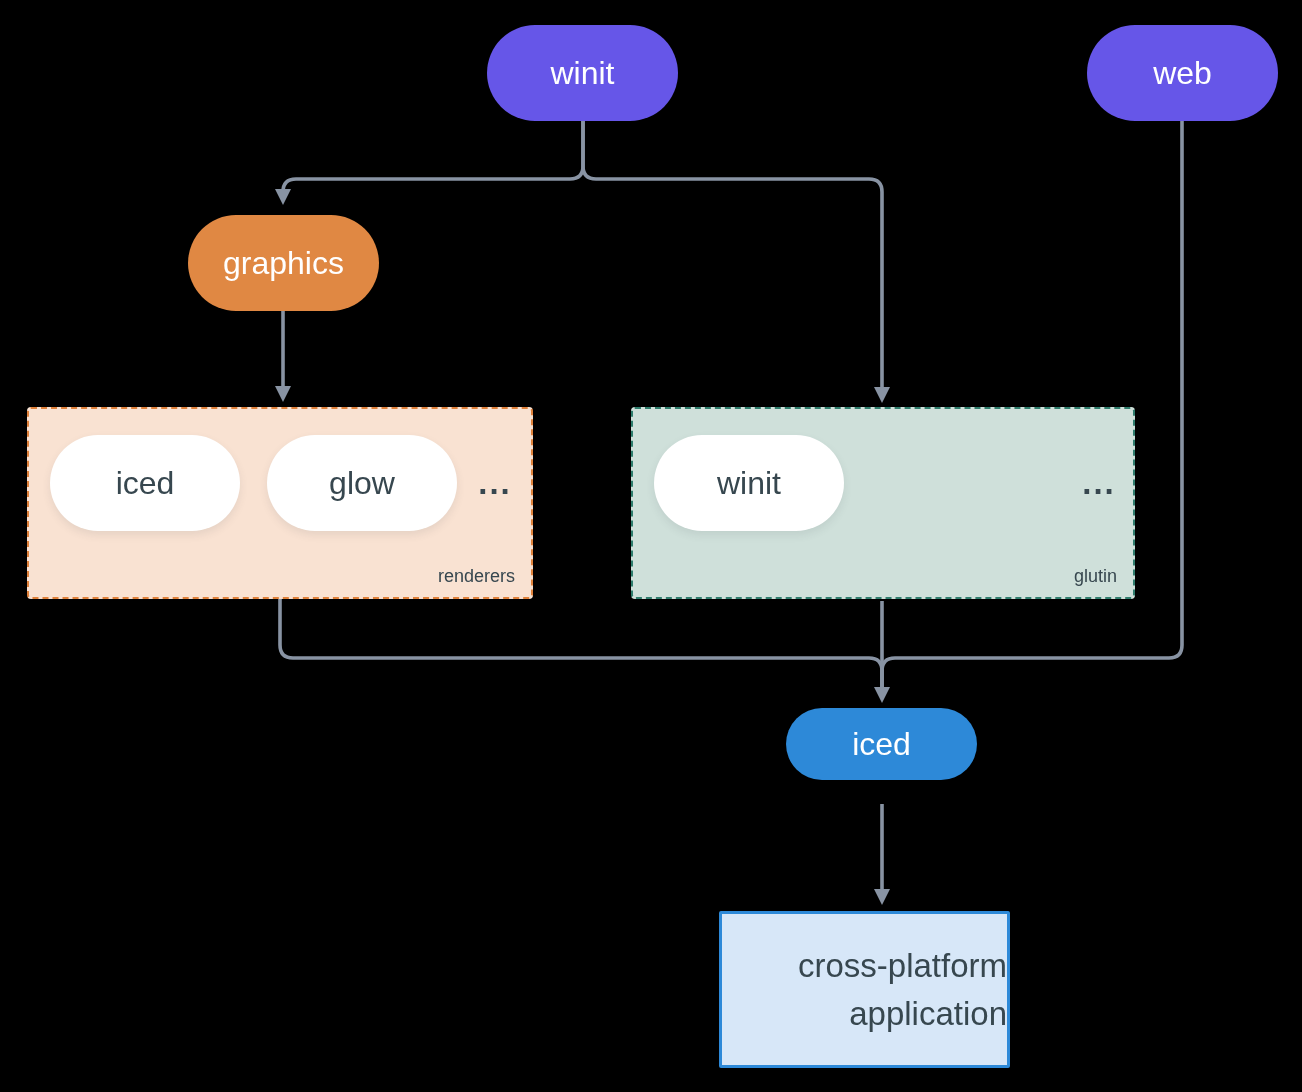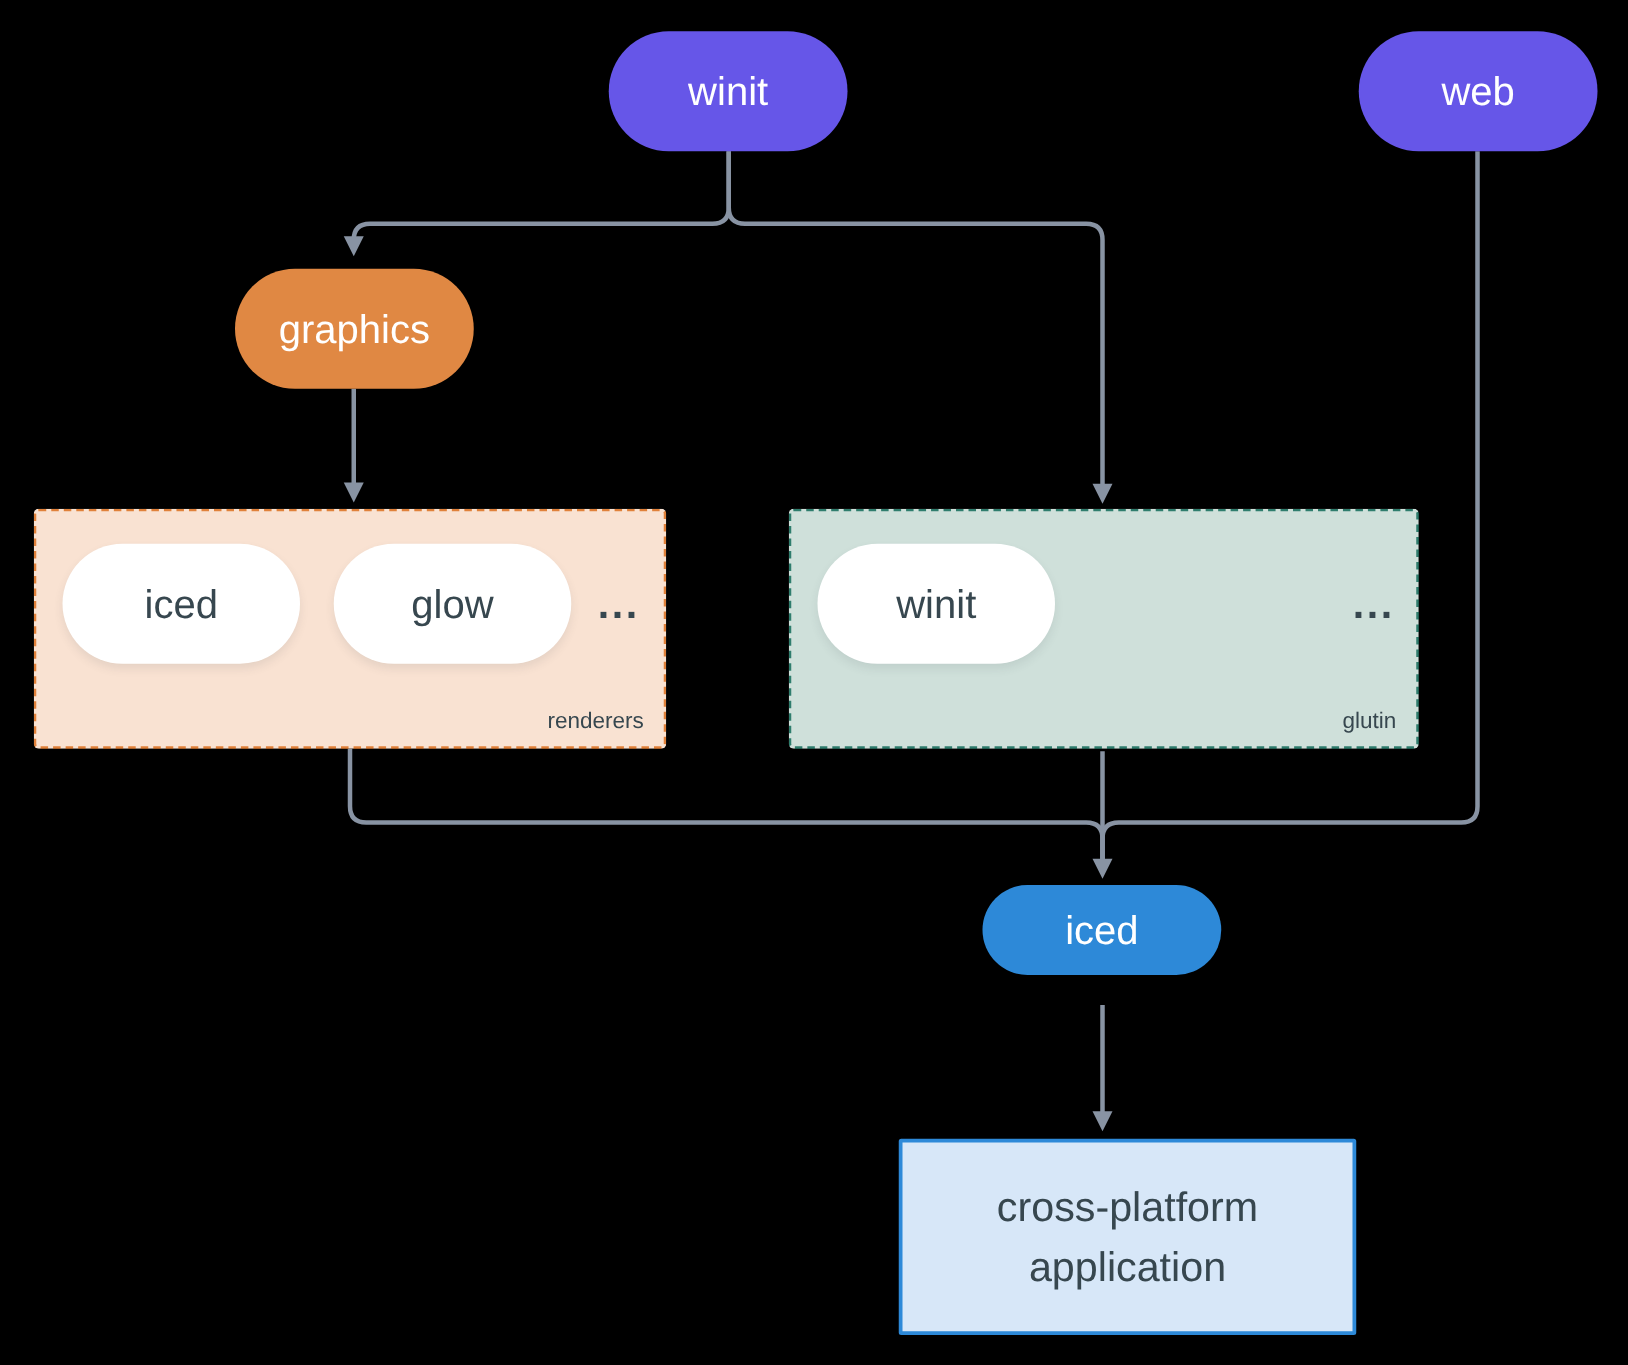--- a/index.html
+++ b/index.html
@@ -49,26 +49,26 @@
   }
   .ellipsis{
     position:absolute;top:26px;height:96px;width:60px;
     display:flex;align-items:center;justify-content:center;
     font-size:33px;font-weight:bold;letter-spacing:2px;
     color:var(--dark_text,#37474f);
   }
 
   .app-box{
     position:absolute;
-    left:719px;top:911px;width:366px;height:157px;
+    left:719px;top:911px;width:291px;height:157px;
     box-sizing:border-box;
     background:var(--app_bg,#d7e7f8);
     border:3px solid var(--blue,#2d89d8);
     border-radius:2px;
-    display:flex;flex-direction:column;align-items:center;justify-content:center;
+    display:flex;flex-direction:column;align-items:flex-end;justify-content:center;
     font-size:33px;line-height:48px;
     color:var(--dark_text,#37474f);
   }
 </style>
 </head>
 <body>
 
 <div class="canvas">
 
   <svg class="wires" viewBox="0 0 1302 1092">

